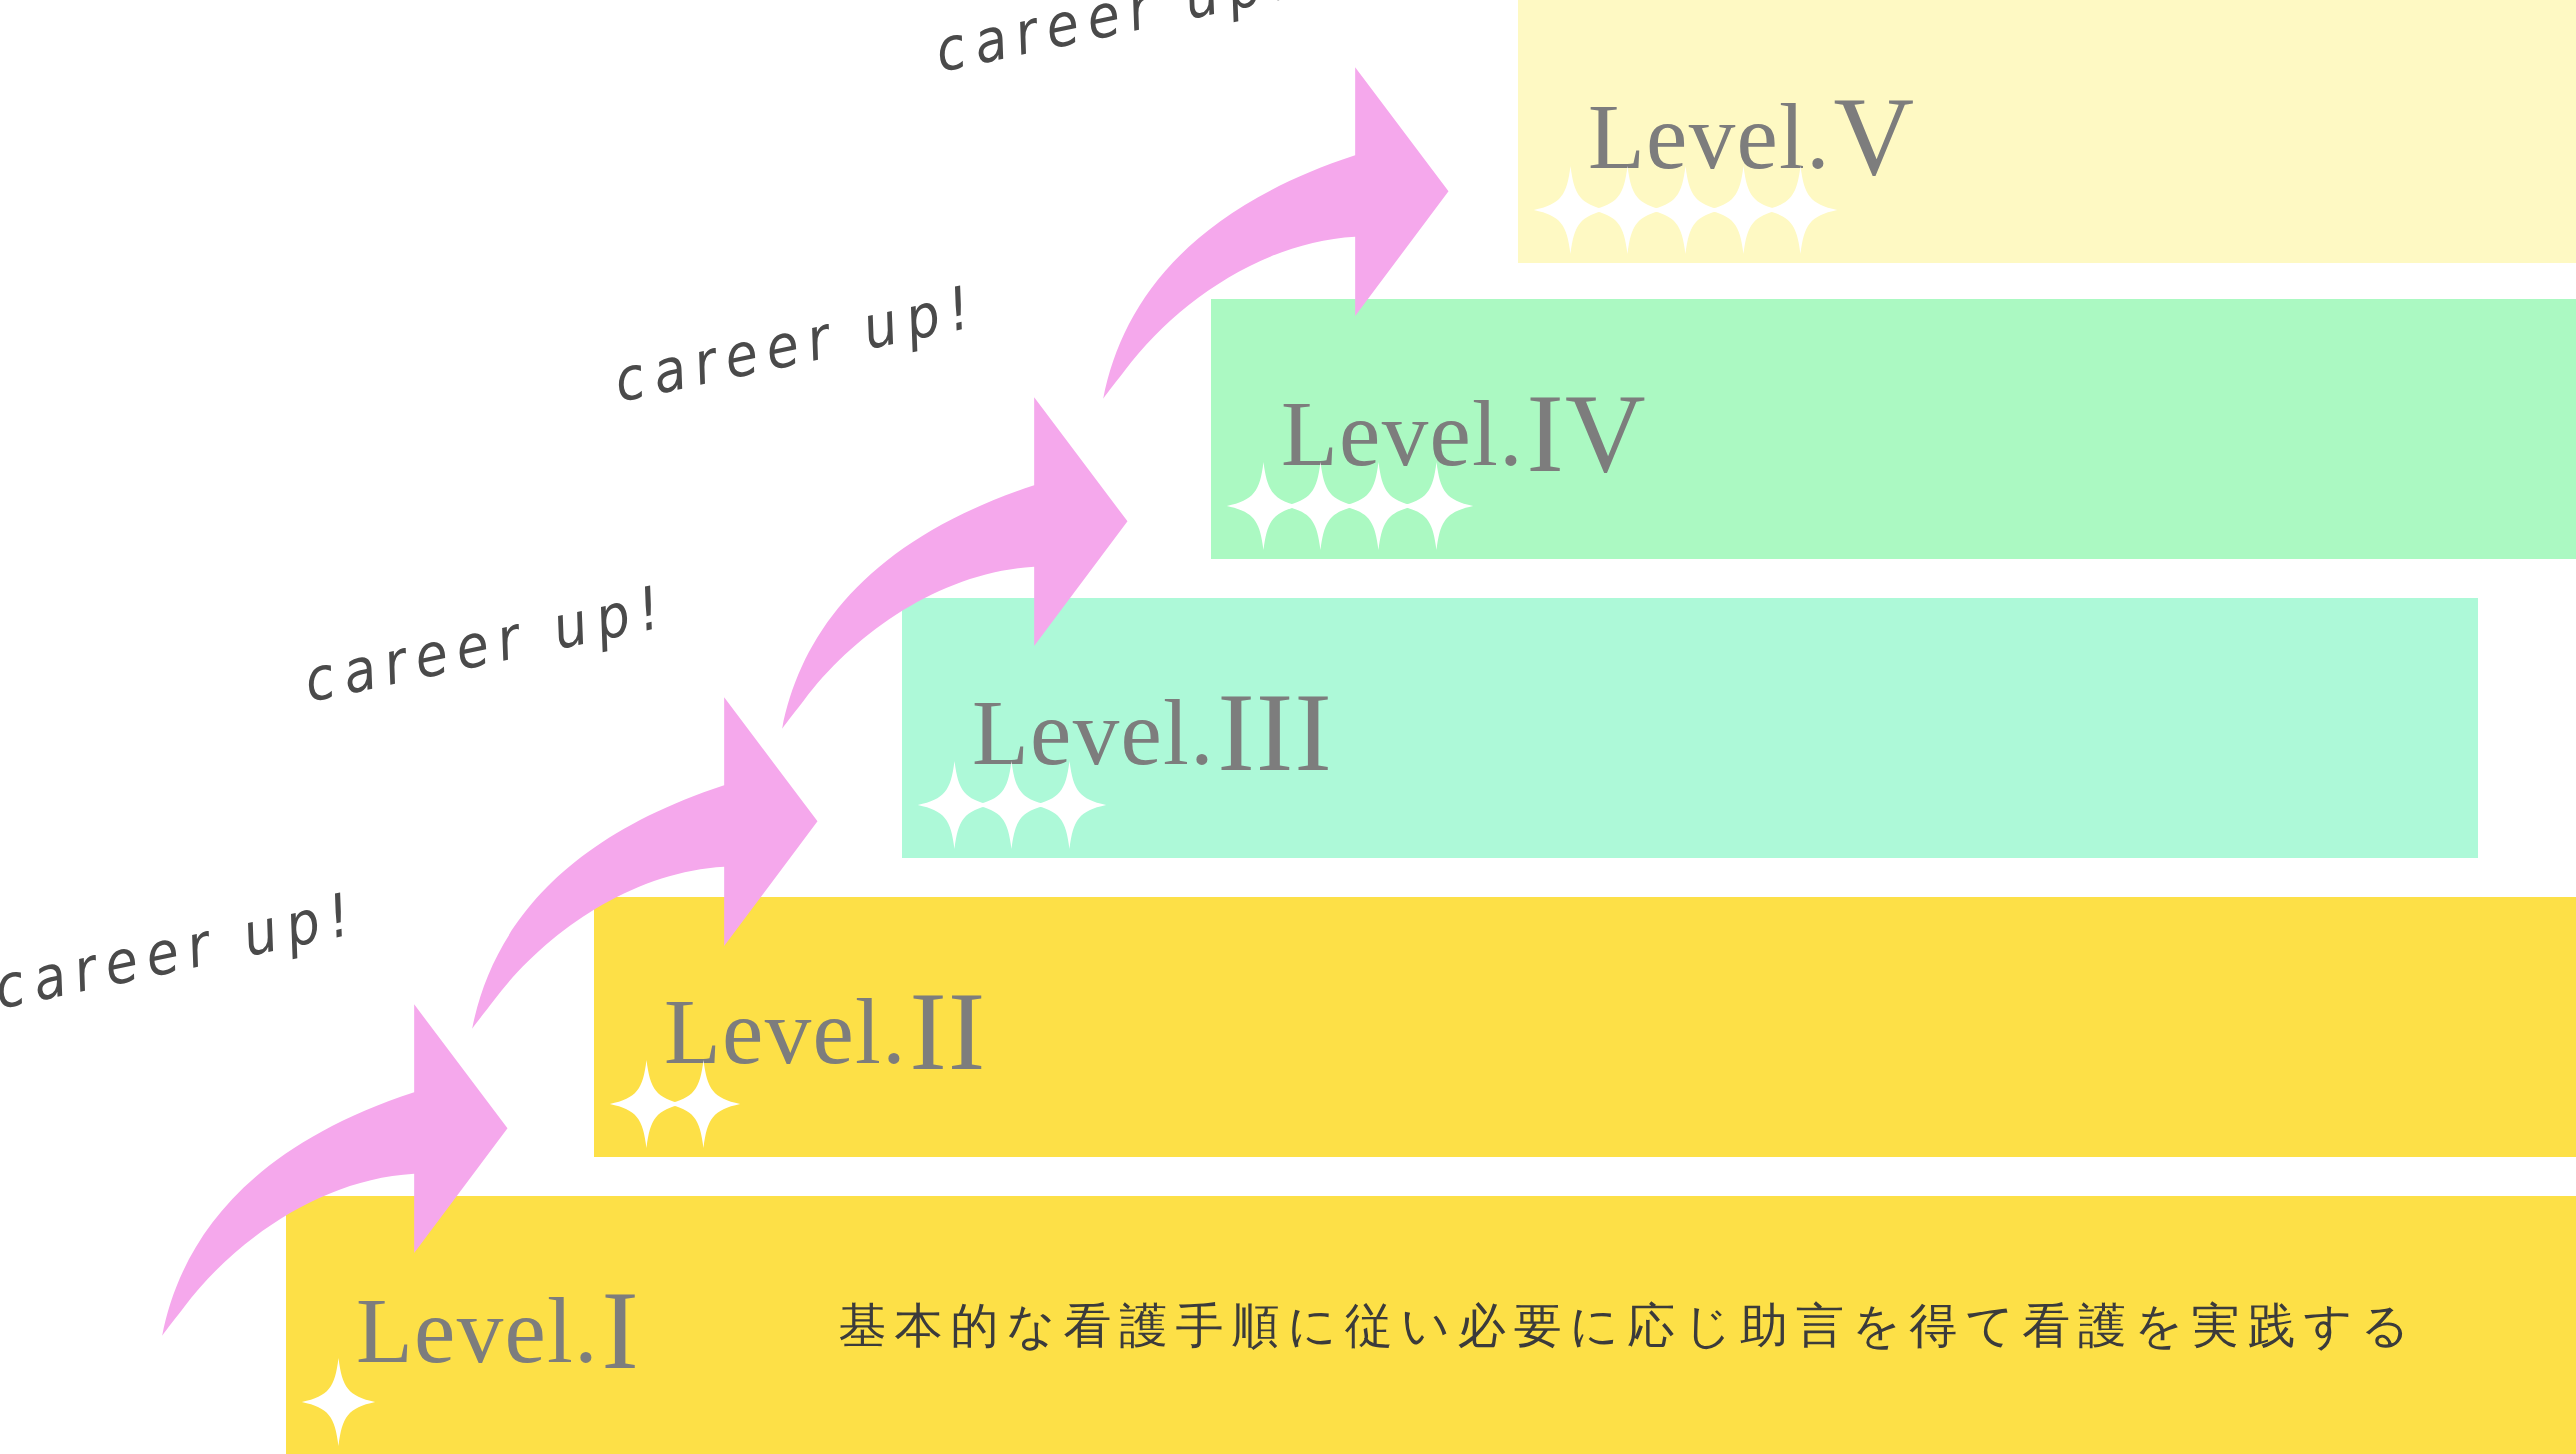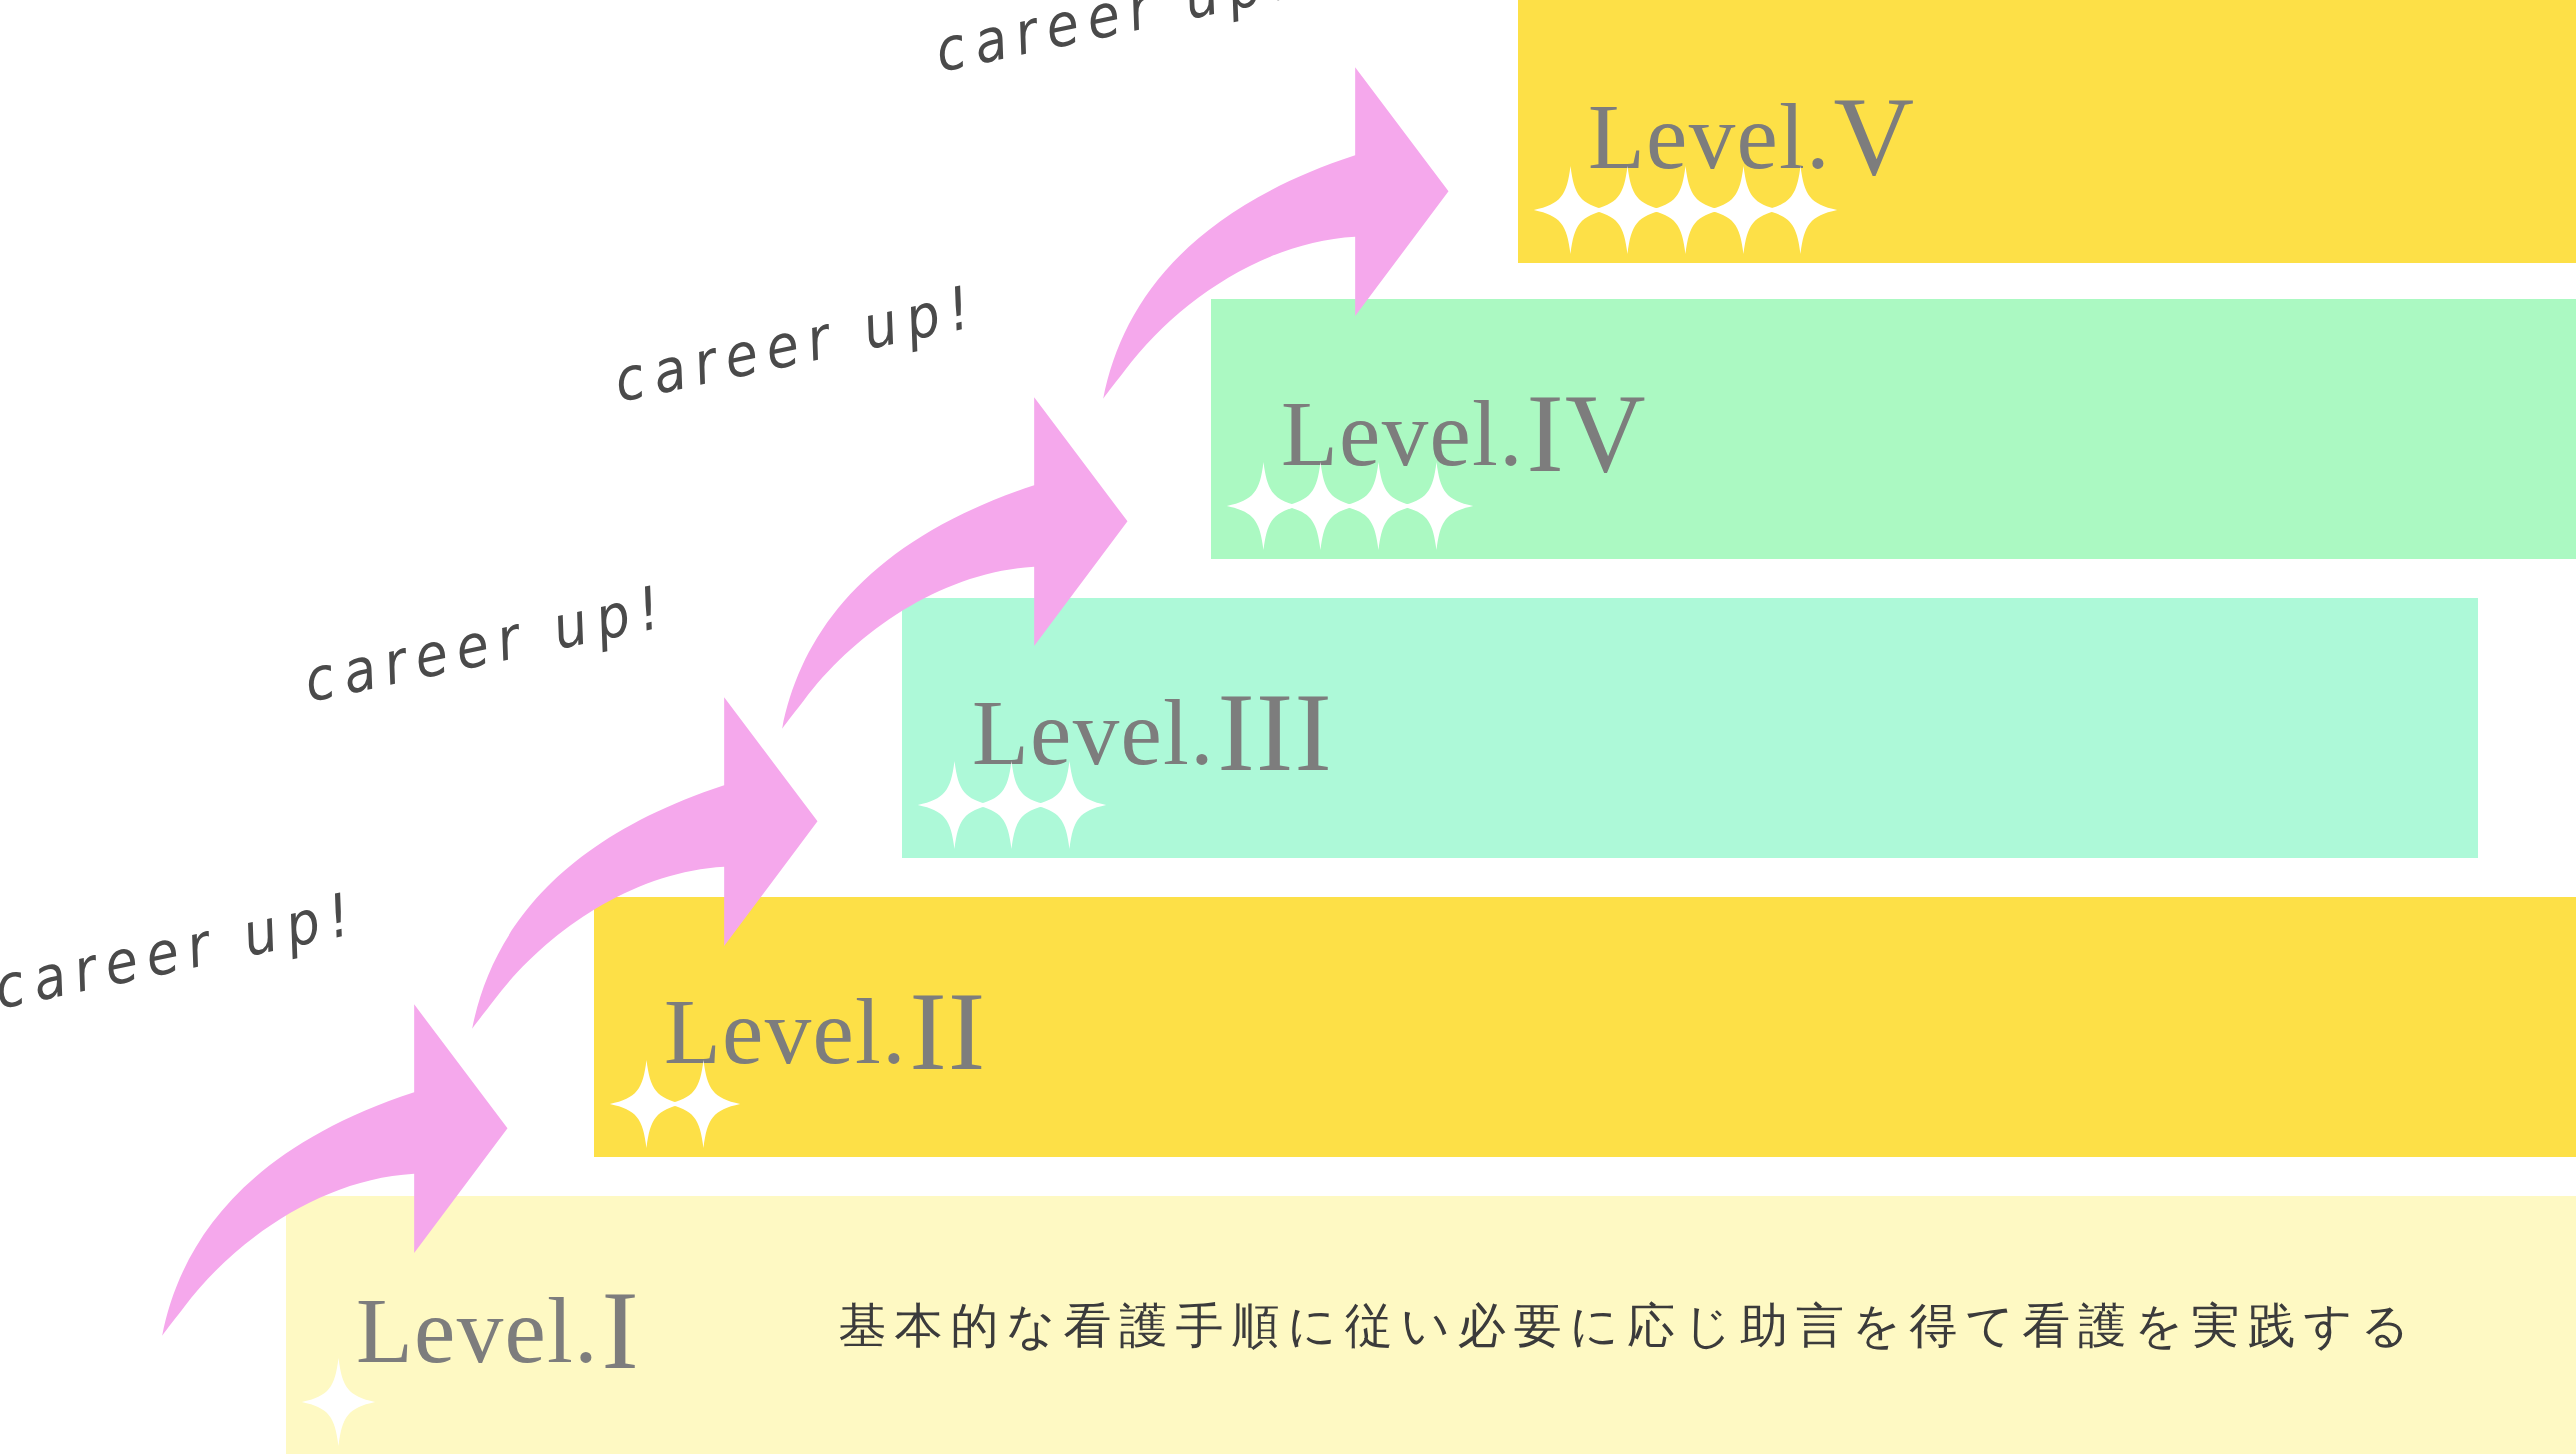--- a/index.html
+++ b/index.html
@@ -56,21 +56,21 @@
     transform:rotate(-12deg) scaleY(1.12);transform-origin:0 100%;
   }
   .arrow-swoosh{position:absolute;left:147px;top:43px;width:357px;height:350px;}
   .arrow-swoosh path{fill:var(--arrow,#f5a8ec);}
 </style>
 </head>
 <body>
 
 <div class="stage">
 
-  <section class="level level-5" style="background: #fde047;">
+  <section class="level level-5" style="background: #fef9c3;">
     <div class="level-label"><span class="lv-word">Level.</span><span class="lv-num">V</span></div>
     <div class="sparkle-row">
   <svg class="sparkle" viewBox="0 0 100 120" xmlns="http://www.w3.org/2000/svg">
     <path d="M50 0 C55 40 63 52 100 60 C63 68 55 80 50 120 C45 80 37 68 0 60 C37 52 45 40 50 0 Z"></path>
   </svg>
 
   <svg class="sparkle" viewBox="0 0 100 120" xmlns="http://www.w3.org/2000/svg">
     <path d="M50 0 C55 40 63 52 100 60 C63 68 55 80 50 120 C45 80 37 68 0 60 C37 52 45 40 50 0 Z"></path>
   </svg>
 
@@ -132,21 +132,21 @@
   <svg class="sparkle" viewBox="0 0 100 120" xmlns="http://www.w3.org/2000/svg">
     <path d="M50 0 C55 40 63 52 100 60 C63 68 55 80 50 120 C45 80 37 68 0 60 C37 52 45 40 50 0 Z"></path>
   </svg>
 
   <svg class="sparkle" viewBox="0 0 100 120" xmlns="http://www.w3.org/2000/svg">
     <path d="M50 0 C55 40 63 52 100 60 C63 68 55 80 50 120 C45 80 37 68 0 60 C37 52 45 40 50 0 Z"></path>
   </svg>
 </div>
   </section>
 
-  <section class="level level-1" style="background: #fef9c3;">
+  <section class="level level-1" style="background: #fde047;">
     <div class="level-label"><span class="lv-word">Level.</span><span class="lv-num">I</span></div>
     <div class="sparkle-row">
   <svg class="sparkle" viewBox="0 0 100 120" xmlns="http://www.w3.org/2000/svg">
     <path d="M50 0 C55 40 63 52 100 60 C63 68 55 80 50 120 C45 80 37 68 0 60 C37 52 45 40 50 0 Z"></path>
   </svg>
 </div>
     <div class="level-desc">
       <span class="desc-line">基本的な看護手順に従い必要に応じ助言を得て看護を実践する</span>
 
     </div>

